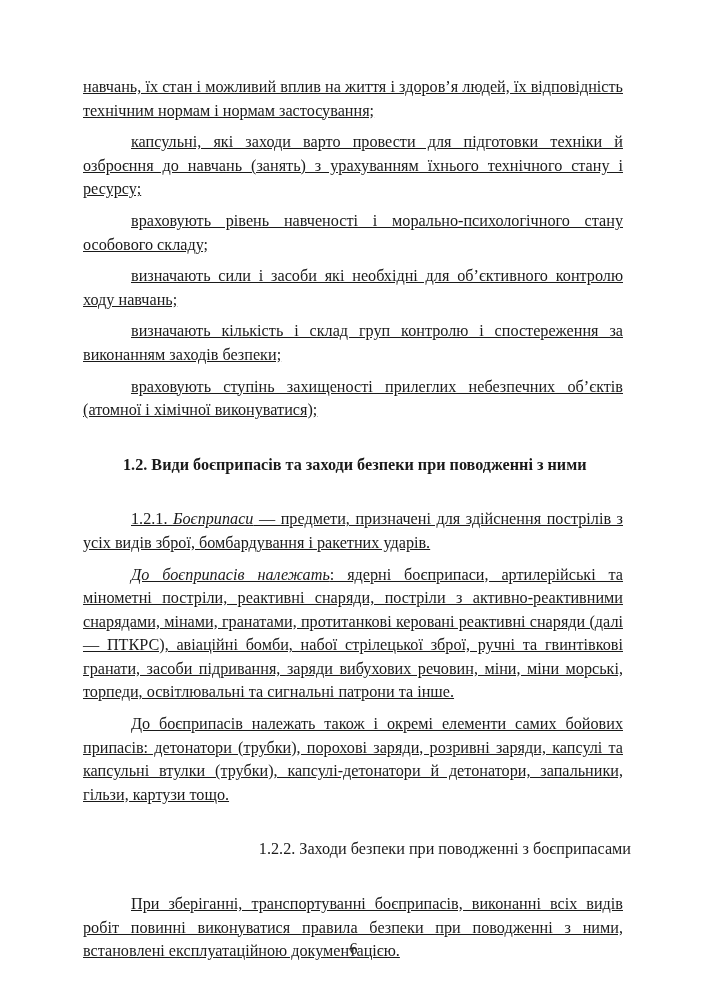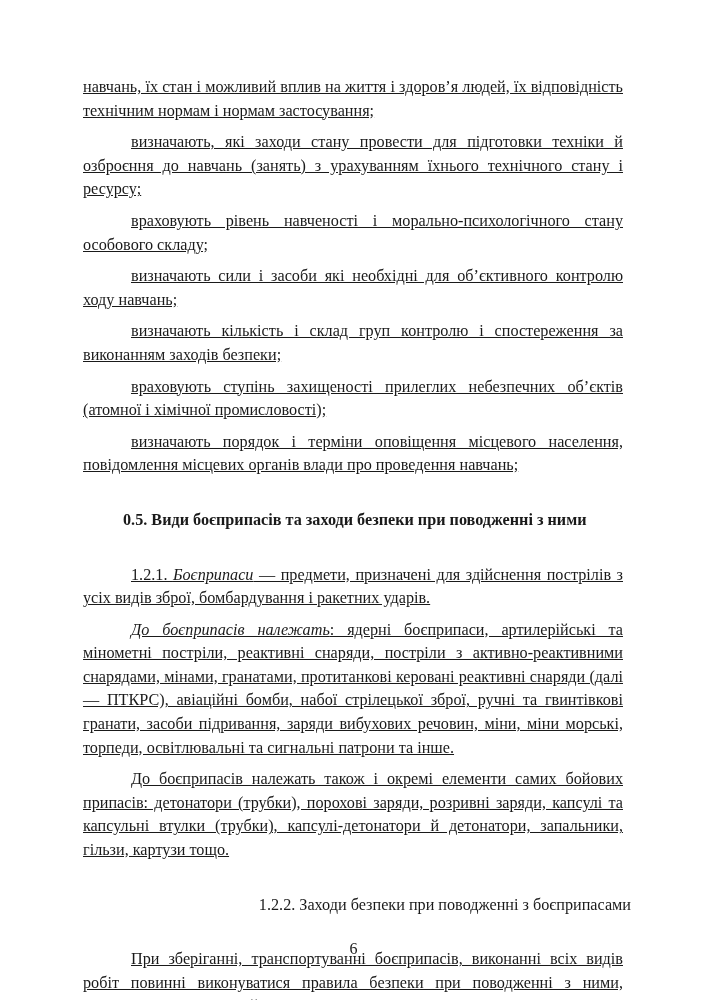--- a/index.html
+++ b/index.html
@@ -18,29 +18,28 @@
   .pagenum {
     position: absolute; left: 0; width: 707px; top: 940px; text-align: center;
     font-family: "Liberation Serif", serif; font-size: 16px; color: #1a1a1a;
   }
 </style>
 </head>
 <body>
 
 <div class="page">
   <p class="p noindent">навчань, їх стан і можливий вплив на життя і здоров’я людей, їх відповідність технічним нормам і нормам застосування;</p>
-  <p class="p">визначають, які заходи стану провести для підготовки техніки й озброєння до навчань (занять) з урахуванням їхнього технічного стану і ресурсу;</p>
+  <p class="p">капсульні, які заходи варто провести для підготовки техніки й озброєння до навчань (занять) з урахуванням їхнього технічного стану і ресурсу;</p>
   <p class="p">враховують рівень навченості і морально-психологічного стану особового складу;</p>
   <p class="p">визначають сили і засоби які необхідні для об’єктивного контролю ходу навчань;</p>
   <p class="p">визначають кількість і склад груп контролю і спостереження за виконанням заходів безпеки;</p>
-  <p class="p">враховують ступінь захищеності прилеглих небезпечних об’єктів (атомної і хімічної промисловості);</p>
-  <p class="p">визначають порядок і терміни оповіщення місцевого населення, повідомлення місцевих органів влади про проведення навчань;</p>
+  <p class="p">враховують ступінь захищеності прилеглих небезпечних об’єктів (атомної і хімічної виконуватися);</p>
 
   <div class="gap"></div>
-  <p class="heading">0.5. Види боєприпасів та заходи безпеки при поводженні з ними</p>
+  <p class="heading">1.2. Види боєприпасів та заходи безпеки при поводженні з ними</p>
   <div class="gap"></div>
 
   <p class="p"><span>1.2.1. </span><span class="it">Боєприпаси</span><span> — предмети, призначені для здійснення пострілів з усіх видів зброї, бомбардування і ракетних ударів.</span></p>
   <p class="p"><span class="it">До боєприпасів належать</span><span>: ядерні боєприпаси, артилерійські та мінометні постріли, реактивні снаряди, постріли з активно-реактивними снарядами, мінами, гранатами, протитанкові керовані реактивні снаряди (далі — ПТКРС), авіаційні бомби, набої стрілецької зброї, ручні та гвинтівкові гранати, засоби підривання, заряди вибухових речовин, міни, міни морські, торпеди, освітлювальні та сигнальні патрони та інше.</span></p>
   <p class="p">До боєприпасів належать також і окремі елементи самих бойових припасів: детонатори (трубки), порохові заряди, розривні заряди, капсулі та капсульні втулки (трубки), капсулі-детонатори й детонатори, запальники, гільзи, картузи тощо.</p>
 
   <div class="gap"></div>
   <p class="sub">1.2.2. Заходи безпеки при поводженні з боєприпасами</p>
   <div class="gap"></div>
 

